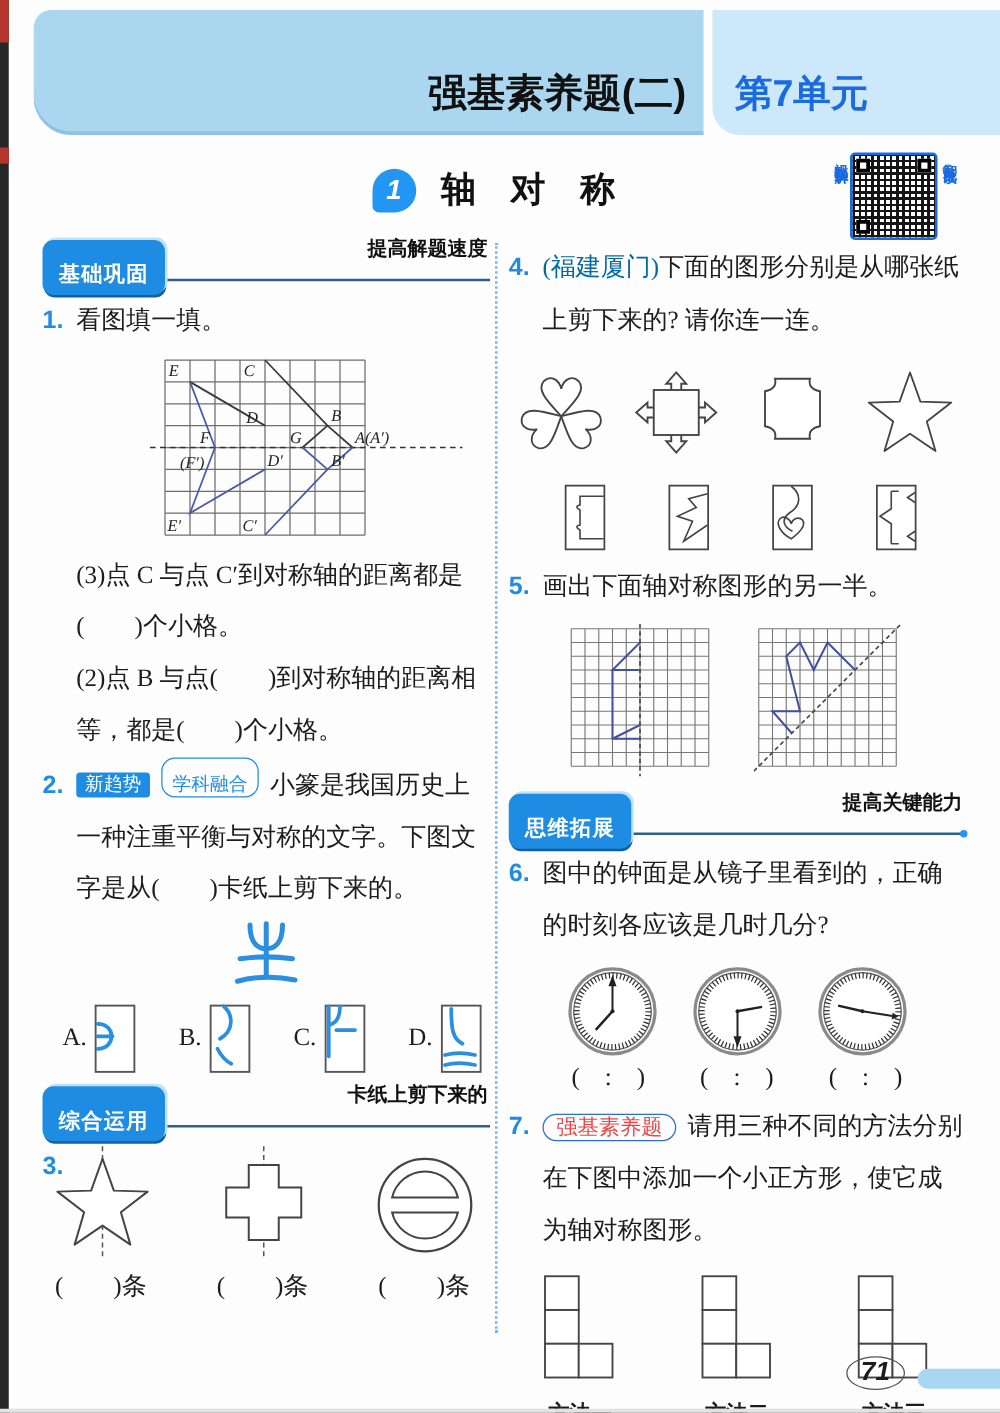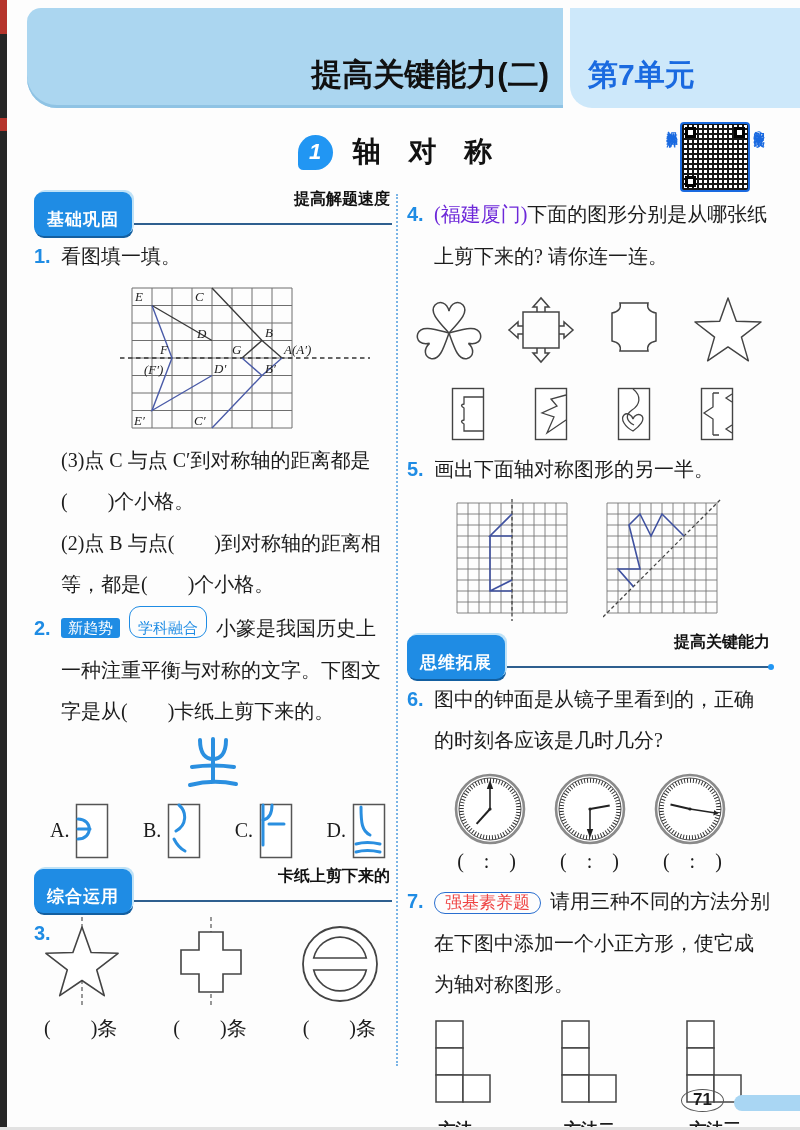--- a/index.html
+++ b/index.html
@@ -63,56 +63,56 @@
   .q{position:relative;font-size:20px;line-height:2.08;padding-left:27px;margin:2px 0;}
   .q-no{position:absolute;left:0;top:0;color:#1f8ce4;font-family:"Liberation Sans",sans-serif;
         font-weight:bold;}
   .q-sub{font-size:20px;line-height:2.08;padding-left:27px;}
   .tag-fill{background:#1f8ce4;color:#fff;font-family:"Liberation Sans",sans-serif;font-size:15px;
             padding:1px 7px 2px;border-radius:3px;margin-right:4px;vertical-align:2px;}
   .tag-outline{border:1.5px solid #1f8ce4;color:#1f8ce4;font-family:"Liberation Sans",sans-serif;
                font-size:15px;padding:12px 8px 1px;border-radius:11px;margin-right:4px;vertical-align:2px;}
   .tag-pill{border:1.5px solid #2a6fd0;color:#ef4444;font-size:17px;padding:0 10px 1px;
             border-radius:13px;margin-right:4px;}
-  .src-tag{color:#6d28d9;text-align:center;}
+  .src-tag{color:#0369a1;text-align:center;}
 
   .fig1{margin:4px 0 2px 84px;display:block;}
   .seal{display:block;margin:2px auto 4px;}
   .opts{display:flex;align-items:center;justify-content:space-between;margin:6px 6px 10px 16px;}
   .opt{display:flex;align-items:center;gap:6px;font-size:20px;}
   .shapes3{display:flex;justify-content:space-between;align-items:center;margin:10px 10px 0 6px;}
   .blanks3{display:flex;justify-content:space-between;margin:6px 16px 0 10px;font-size:20px;}
   .shapes4{display:flex;justify-content:space-between;align-items:center;margin:10px 4px 14px 2px;}
   .cards4{display:flex;justify-content:space-between;margin:14px 38px 8px 44px;}
   .grids{display:flex;justify-content:center;gap:26px;margin:8px 0 12px;}
   .clocks{display:flex;justify-content:center;gap:26px;margin:10px 0 2px;}
   .times{display:flex;justify-content:center;gap:44px;font-size:20px;margin:2px 0 6px;}
   .methods{display:flex;justify-content:space-between;margin:12px 26px 0 26px;}
   .method{text-align:center;}
   .method-label{font-size:17px;font-weight:bold;margin-top:4px;}
 
   .pageno-wrap{position:absolute;right:0;bottom:16px;height:26px;}
   .pageno{position:absolute;right:76px;bottom:2px;border:1.5px solid #555;border-radius:50%;
-          padding:0 11px 1px;font-family:"Liberation Sans",sans-serif;font-weight:bold;font-size:17px;}
+          padding:0 11px 1px;font-family:"Liberation Sans",sans-serif;font-weight:bold;font-size:21px;font-style:italic;}
   .page-tab{position:absolute;right:0;bottom:3px;width:66px;height:16px;background:#a9d6f3;
             border-radius:9px 0 0 9px;}
   svg text.pt{font-family:"Liberation Serif",serif;font-style:italic;font-size:13px;fill:#222;}
 </style>
 </head>
 <body>
 
 <div class="page">
   <div class="edge-left">
     <div class="red-mark rm1"></div>
     <div class="red-mark rm2"></div>
   </div>
 
   <div class="band">
     <div class="band-left">
-      <span class="chapter-title">提高关键能力(二)</span>
+      <span class="chapter-title">强基素养题(二)</span>
     </div>
     <div class="band-gap"></div>
     <div class="band-right">
       <span class="unit-label">第7单元</span>
     </div>
   </div>
 
   <div class="lesson">
     <span class="lesson-no">1</span>
     <span class="lesson-title">轴 对 称</span>

